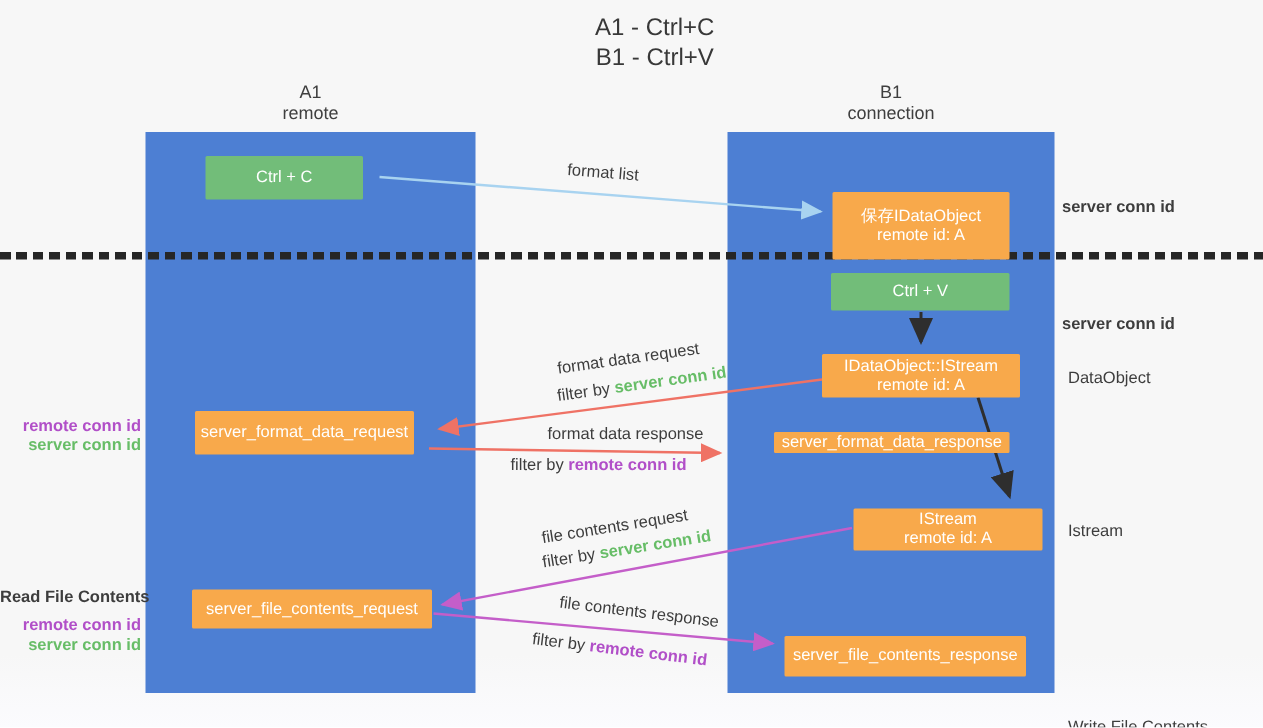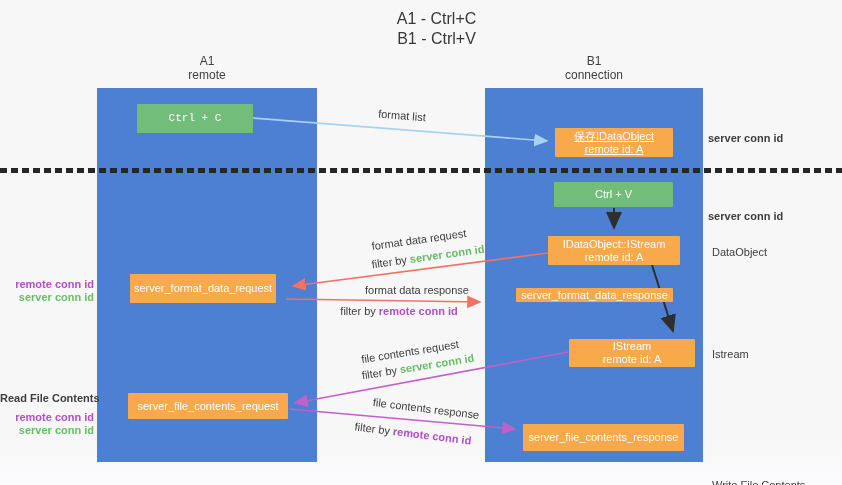--- a/index.html
+++ b/index.html
@@ -26,22 +26,22 @@
   }
   .lane-a{left:97px;width:220px;}
   .lane-b{left:485px;width:218px;}
   .node{
     display:flex;flex-direction:column;align-items:center;justify-content:center;
     color:#ffffff;font-size:11px;line-height:13px;text-align:center;
     border-radius:1px;white-space:nowrap;
   }
   .green{background:#72bd79;}
   .orange{background:#f8a94b;}
-  .n-ctrl-c{left:137px;top:104px;width:116px;height:29px;font-family:Liberation Mono, monospace;}
-  .n-save{left:555px;top:128px;width:118px;height:29px;text-decoration:underline;}
+  .n-ctrl-c{left:137px;top:104px;width:105px;height:29px;}
+  .n-save{left:555px;top:128px;width:118px;height:45px;}
   .n-ctrl-v{left:554px;top:182px;width:119px;height:25px;}
   .n-getdata{left:548px;top:236px;width:132px;height:29px;}
   .n-format-req{left:130px;top:274px;width:146px;height:29px;}
   .n-format-resp{left:516px;top:288px;width:157px;height:14px;}
   .n-istream{left:569px;top:339px;width:126px;height:28px;}
   .n-file-req{left:128px;top:393px;width:160px;height:26px;}
   .n-file-resp{left:523px;top:424px;width:161px;height:27px;}
   .divider{
     left:0;top:168px;width:842px;height:5px;
     background:repeating-linear-gradient(90deg,#262626 0 7px,transparent 7px 11px);

